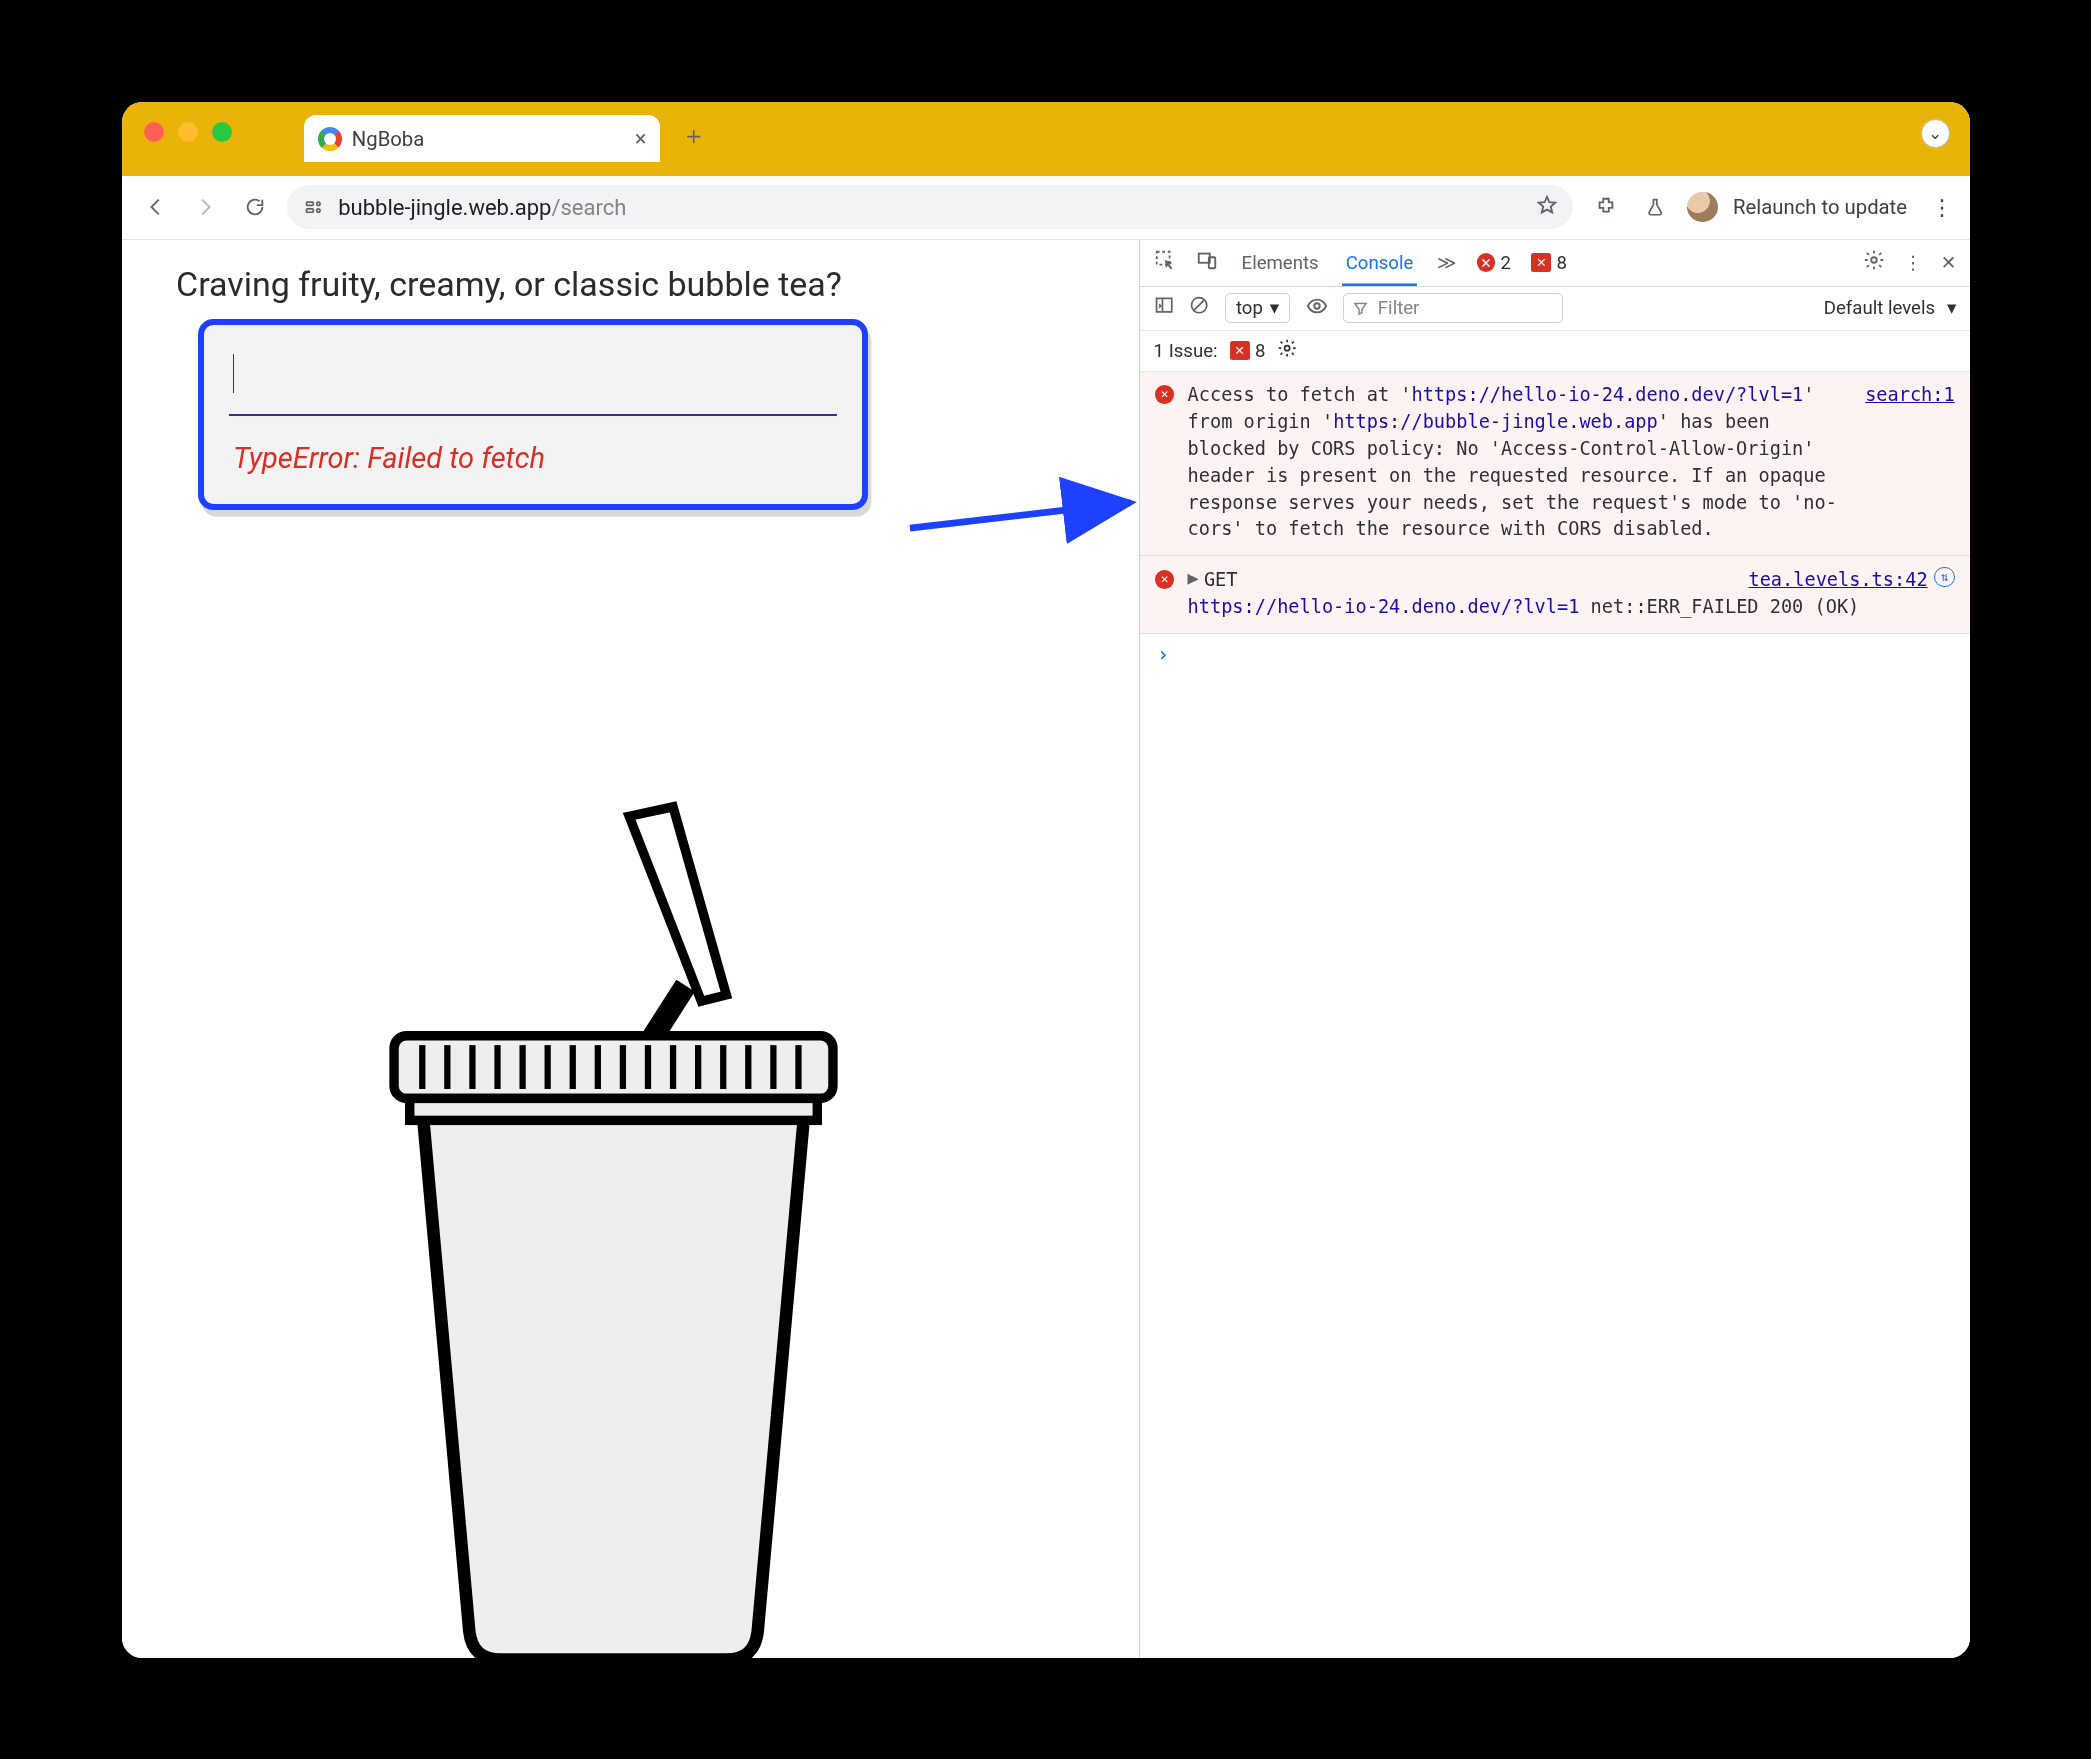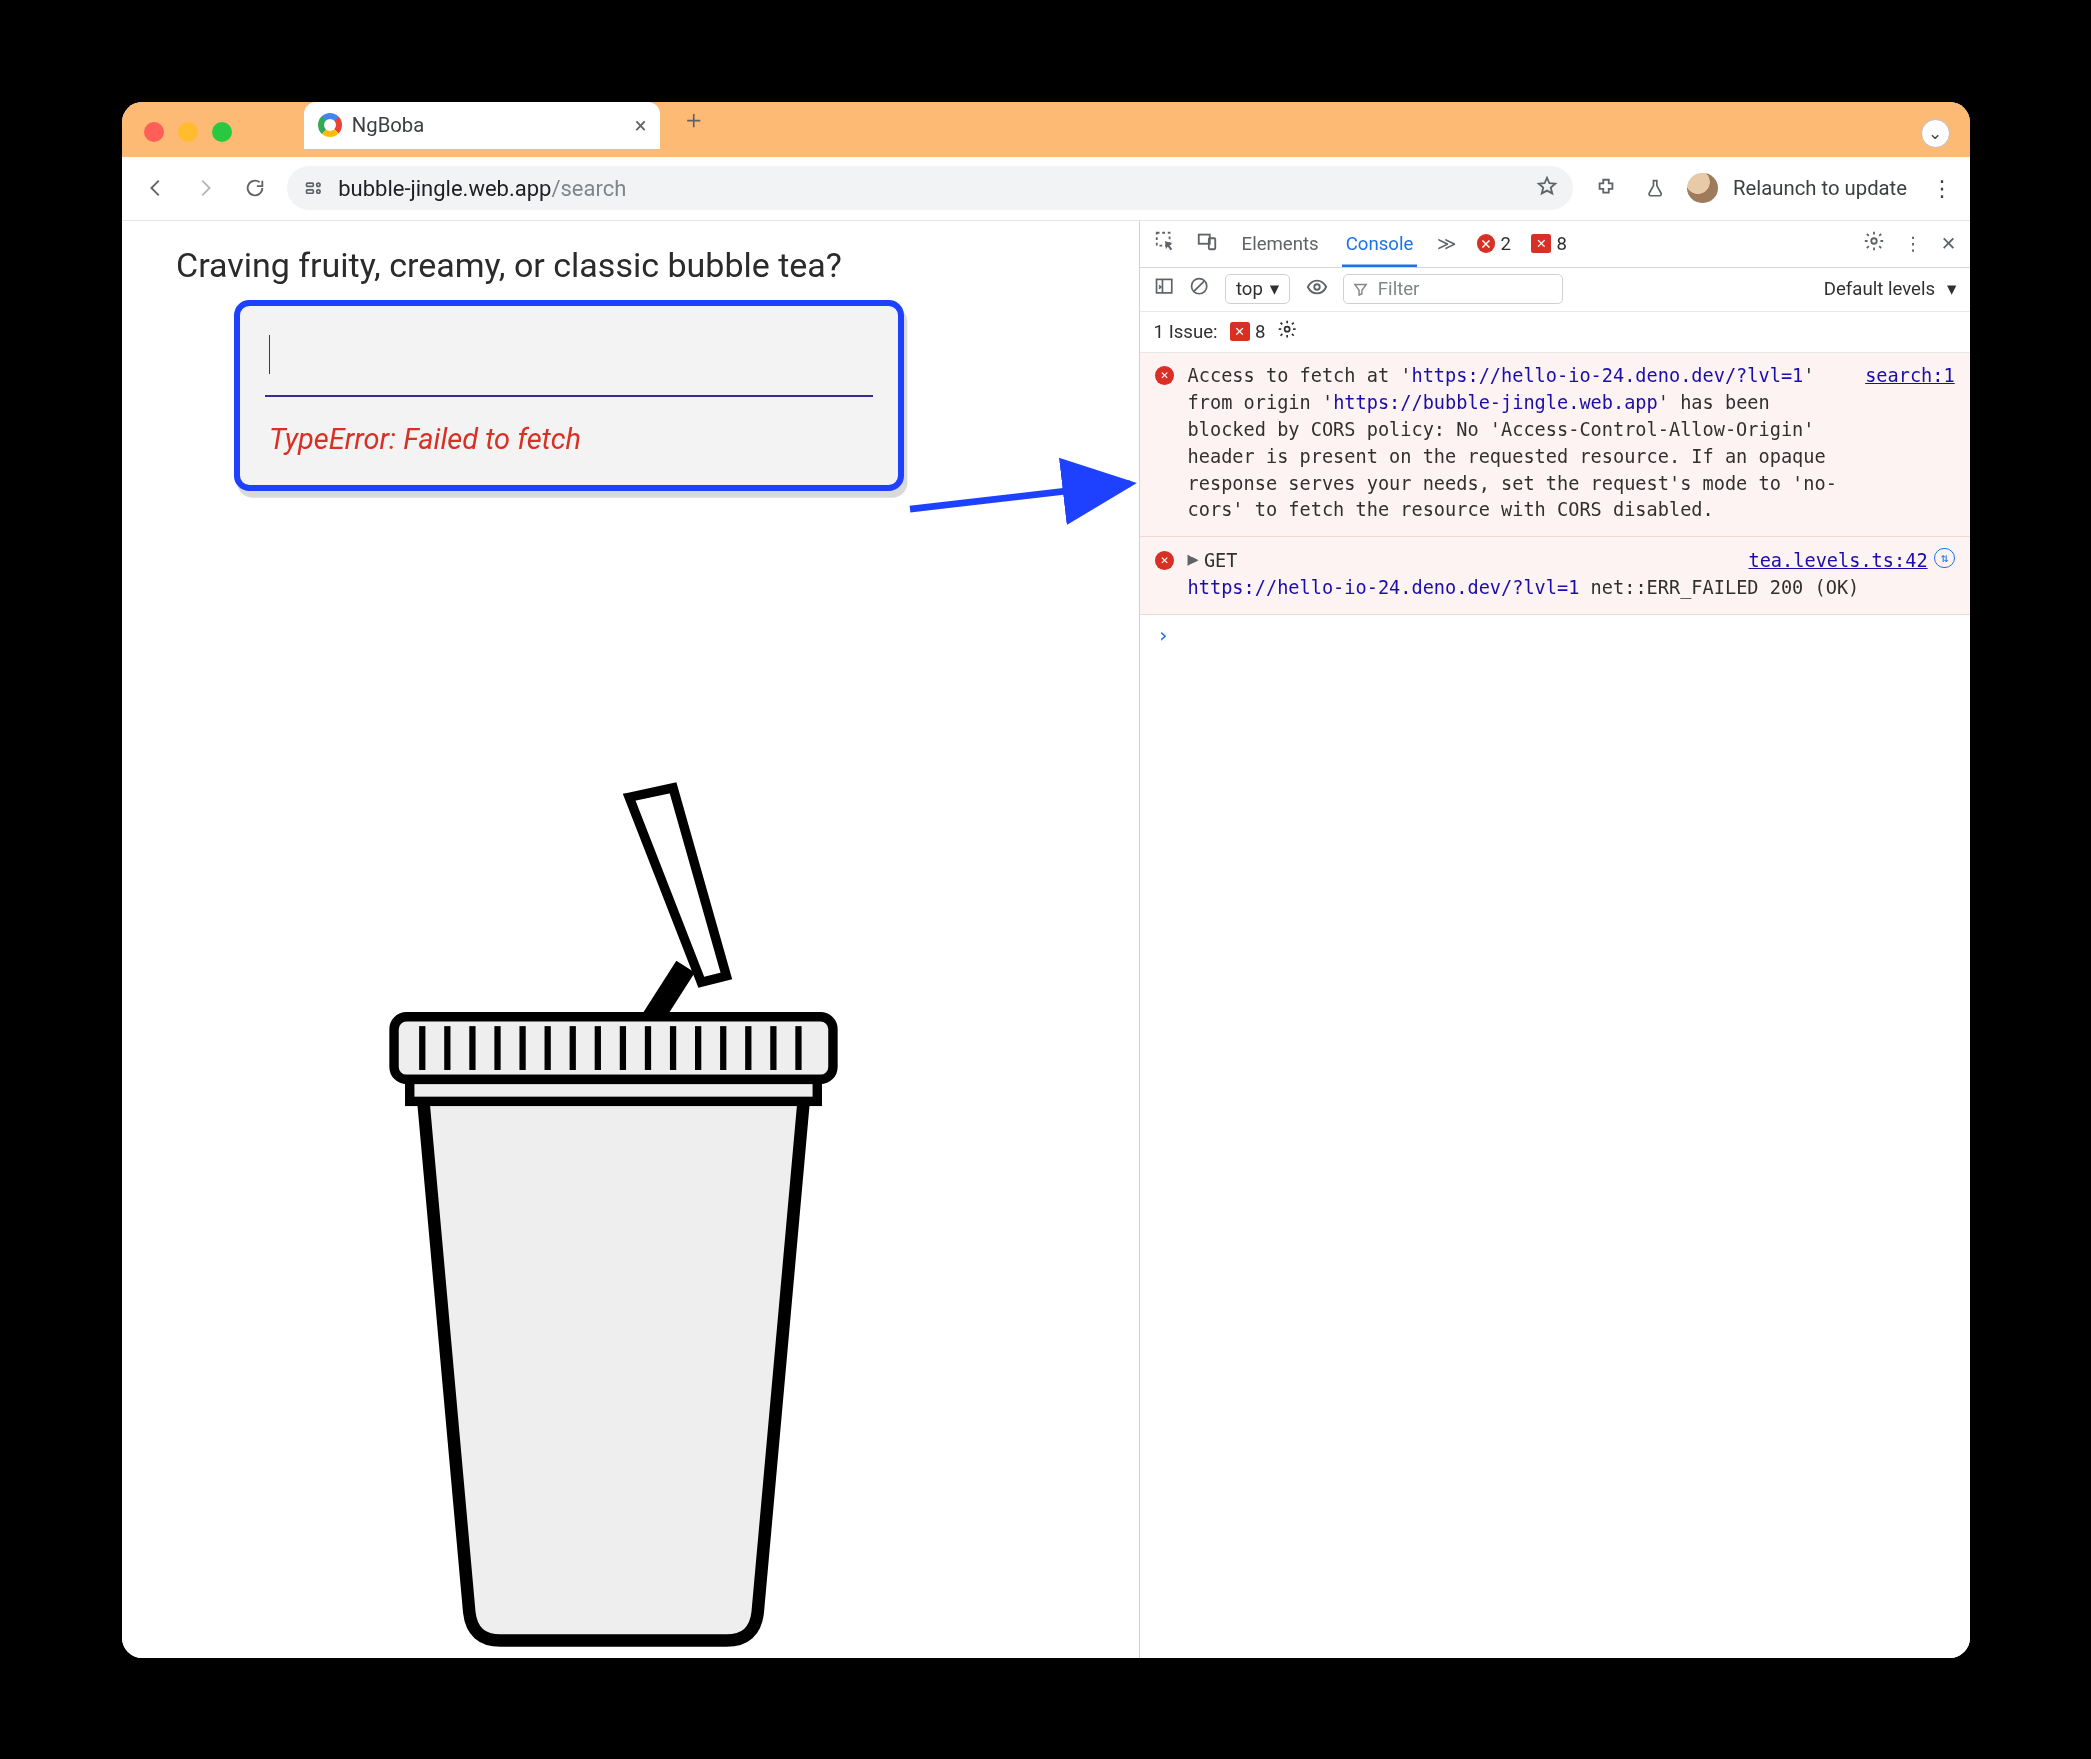--- a/index.html
+++ b/index.html
@@ -12,21 +12,21 @@
     --errtxt:#c5221f;
     --mono:ui-monospace,Menlo,Consolas,monospace;
     --sans:-apple-system,BlinkMacSystemFont,"Segoe UI",Roboto,Arial,sans-serif;
   }
   *{box-sizing:border-box}
   body{margin:0;background:#000;font-family:var(--sans);font-size:12px;color:#202124}
   .stage{width:2092px;height:1759px;display:flex;align-items:center;justify-content:center}
   .window{width:1848px;height:1556px;background:#fff;border-radius:20.3px;overflow:hidden;position:relative;display:flex;flex-direction:column;box-shadow:0 0 0 0.8px rgba(0,0,0,.05)}
 
   
-  .tabstrip{height:55px;background:#fdba74;display:flex;align-items:flex-start;padding:0 12px;position:relative}
+  .tabstrip{height:74px;background:#eab308;display:flex;align-items:center;padding:0 12px;position:relative}
   .traffic{position:absolute;left:22px;top:20.3px;display:flex;gap:13.6px}
   .traffic span{width:20.3px;height:20.3px;border-radius:50%}
   .traffic .r{background:#ff5f57}
   .traffic .y{background:#febc2e}
   .traffic .g{background:#28c840}
   .tab{margin-left:170px;height:47px;width:356px;background:#fff;border-radius:12px 12px 0 0;display:flex;align-items:center;padding:0 13.6px;gap:10.2px;font-size:20.3px;color:#3c4043}
   .favicon{width:24px;height:24px;border-radius:50%;background:conic-gradient(from 45deg,#ea4335 0 90deg,#fbbc05 90deg 180deg,#34a853 180deg 270deg,#4285f4 270deg 360deg);position:relative;display:flex;align-items:center;justify-content:center}
   .favicon::after{content:"";width:12px;height:12px;background:#fff;border-radius:50%}
   .tab .x{margin-left:auto;font-size:22px;color:#5f6368}
   .newtab{width:37px;height:37px;margin-left:15.3px;margin-bottom:5.1px;display:flex;align-items:center;justify-content:center;font-size:25.4px;color:#5f6368;border-radius:50%}
@@ -44,21 +44,21 @@
   .star{margin-left:auto;color:#5f6368}
   .tbicon{width:34px;height:34px;display:flex;align-items:center;justify-content:center;color:#5f6368}
   .avatar{width:30.5px;height:30.5px;border-radius:50%;background:radial-gradient(circle at 35% 30%,#e8c9a8 0 40%,#9e7b5a 42% 100%)}
   .relaunch{display:flex;align-items:center;gap:24px;color:#3c4043;font-size:20.3px}
   .relaunch .dots{font-size:22px}
 
   
   .content{flex:1;display:flex;min-height:0}
   .page{flex:1;position:relative;overflow:hidden;background:#fff}
   .page h1{margin:24px 0 15.3px 54px;font-size:34px;font-weight:400;color:#2b2b2b}
-  .searchbox{margin-left:112px;width:670px;border:6.8px solid #1e40ff;border-radius:15.3px;background:#f3f3f3;box-shadow:3.4px 6.8px 0 rgba(0,0,0,.15)}
+  .searchbox{margin-left:76px;width:670px;border:6.8px solid #1e40ff;border-radius:15.3px;background:#f3f3f3;box-shadow:3.4px 6.8px 0 rgba(0,0,0,.15)}
   .searchbox .inp{height:76px;border-bottom:2.5px solid #3b2d8f;margin:15.3px 25.4px 0 25.4px;position:relative}
   .caret{position:absolute;left:3.4px;top:13.6px;width:1.7px;height:39px;background:#3b2d8f}
   .errline{padding:25.4px 29px 29px 29px;font-size:29px;font-style:italic;color:#d93025}
   .arrow{position:absolute;left:788px;top:254px}
   .arrow svg{overflow:visible}
 
   .cup{position:absolute;left:178px;top:559px;width:627px;height:881px}
 
   
   .devtools{width:831px;border-left:0.8px solid #d0d0d0;display:flex;flex-direction:column;background:#fff;font-size:18.6px;color:#303030}

